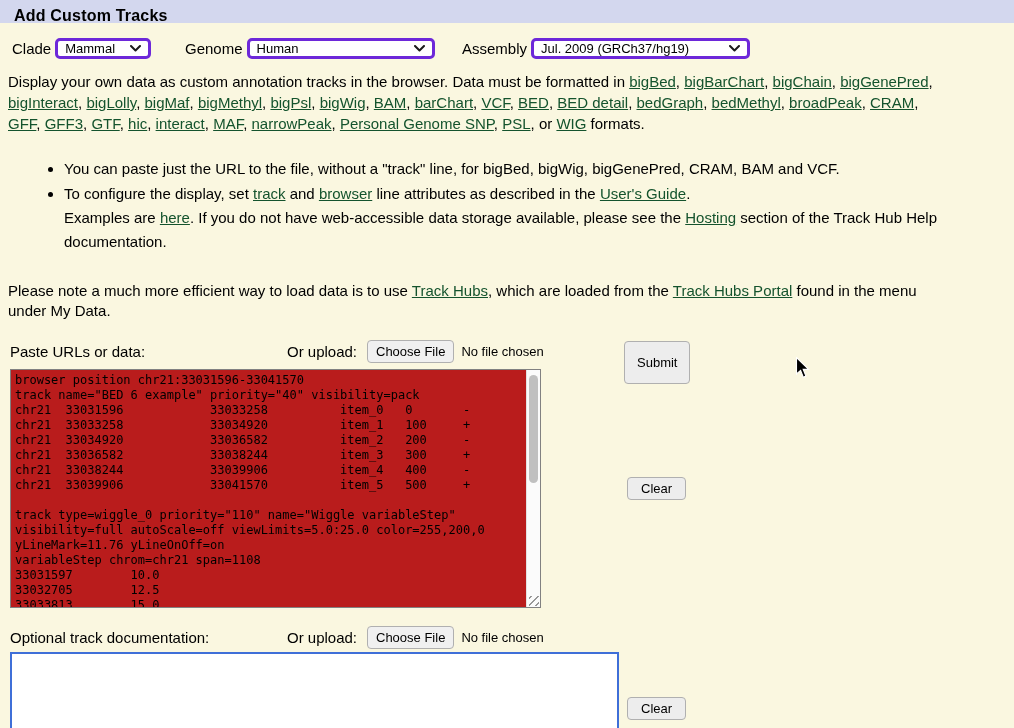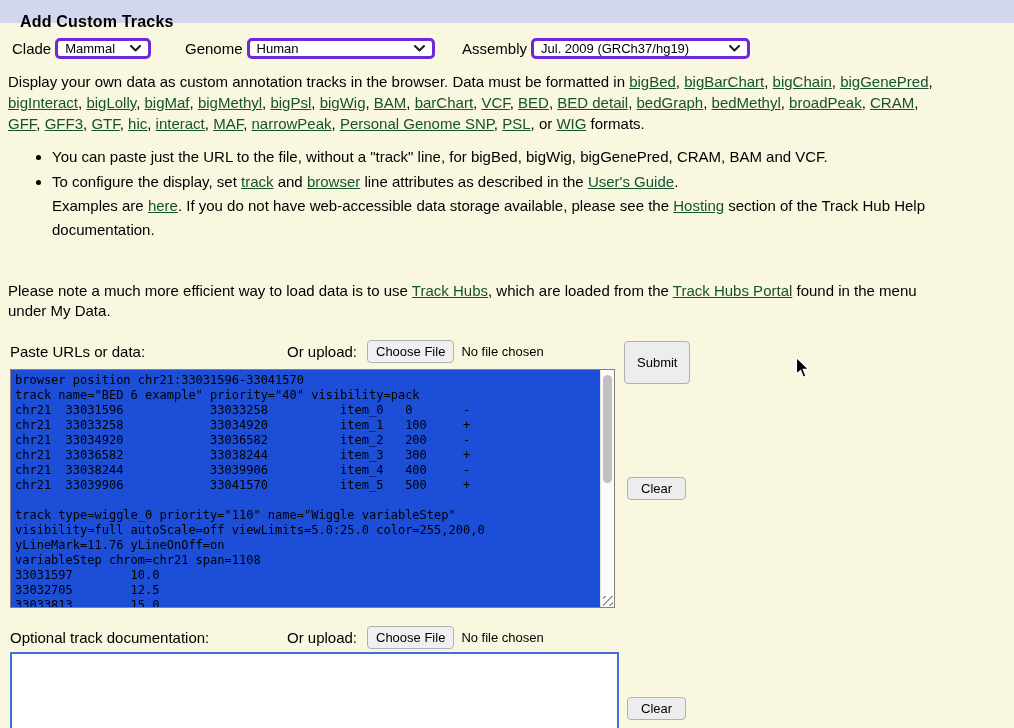--- a/index.html
+++ b/index.html
@@ -12,21 +12,21 @@
   }
   .nowrap { white-space:nowrap; }
   a.lnk, .lnk { color:#14532d; text-decoration:underline; cursor:pointer; }
 
   
   .titlebar {
     position:absolute; left:0; top:0; width:1014px; height:23px;
     background:#d3d7ee;
   }
   .titlebar h1 {
-    margin:10px; padding:0 0 0 10px; font-size:16px; font-weight:bold;
+    margin:4px; padding:0 0 0 10px; font-size:16px; font-weight:bold;
     line-height:23px; letter-spacing:.2px;border-radius:11px;
   }
 
   
   .ctl-group { position:absolute; top:37px; height:22px; display:flex; align-items:center; gap:4px; }
   .g-clade   { left:12px; }
   .g-genome  { left:185px; }
   .g-assembly{ left:462px; }
   .ctl-label { font-size:15px; }
   .sel {
@@ -35,21 +35,21 @@
     height:21px; padding:0 7px; font-size:13px; cursor:default;
   }
   .sel .chev { margin-left:8px; display:inline-flex; }
   .sel-clade   { width:96px; }
   .sel-genome  { width:188px; }
   .sel-assembly{ width:219px; }
 
   
   .intro { position:absolute; left:8px; top:71px; width:1006px; font-size:15px; line-height:21px; }
   .bullets { position:absolute; left:8px; top:141px; width:1006px; }
-  .bullets ul { margin:4px; padding-left:40px; font-size:15px; }
+  .bullets ul { margin:16px; padding-left:40px; font-size:15px; }
   .bullets li { line-height:24px; margin:0 0 1px 0; }
   .note { position:absolute; left:8px; top:281px; width:1006px; font-size:15px; line-height:20px; }
 
   
   .row { position:absolute; left:0; top:0; width:1014px; }
   .row-paste { top:340px; height:26px; }
   .row-doc   { top:626px; height:26px; }
   .row .lbl     { position:absolute; left:10px; top:3px; font-size:15px; }
   .row .orup    { position:absolute; left:287px; top:3px; font-size:15px; }
   .row .filectl { position:absolute; left:367px; top:0; display:flex; align-items:center; }
@@ -59,22 +59,22 @@
     padding:3px 10px; cursor:pointer;
   }
   .choose { padding:3px 8px; background:#f0f0f0; }
   .nofile { font-size:13px; margin-left:7px; }
   .submit-btn { position:absolute; left:624px; top:1px; padding:13px 12px; }
   .clear1 { position:absolute; left:627px; top:477px; padding:3px 13px; }
   .clear2 { position:absolute; left:627px; top:697px; padding:3px 13px; }
 
   
   .paste-area {
-    position:absolute; left:10px; top:369px; width:605px; height:239px;
-    background:#1d4ed8; border:1px solid #818181;
+    position:absolute; left:10px; top:369px; width:531px; height:239px;
+    background:#b91c1c; border:1px solid #818181;
   }
   .paste-area pre {
     margin:0; position:absolute; left:4px; top:3px; right:15px; bottom:0;
     font-family:"DejaVu Sans Mono", monospace; font-size:12px; line-height:15px;
     white-space:pre; overflow:hidden;
   }
   .vscroll {
     position:absolute; top:0; right:0; width:14px; height:100%;
     background:#fbfbfb; border-left:1px solid #e2e2e2;
   }

